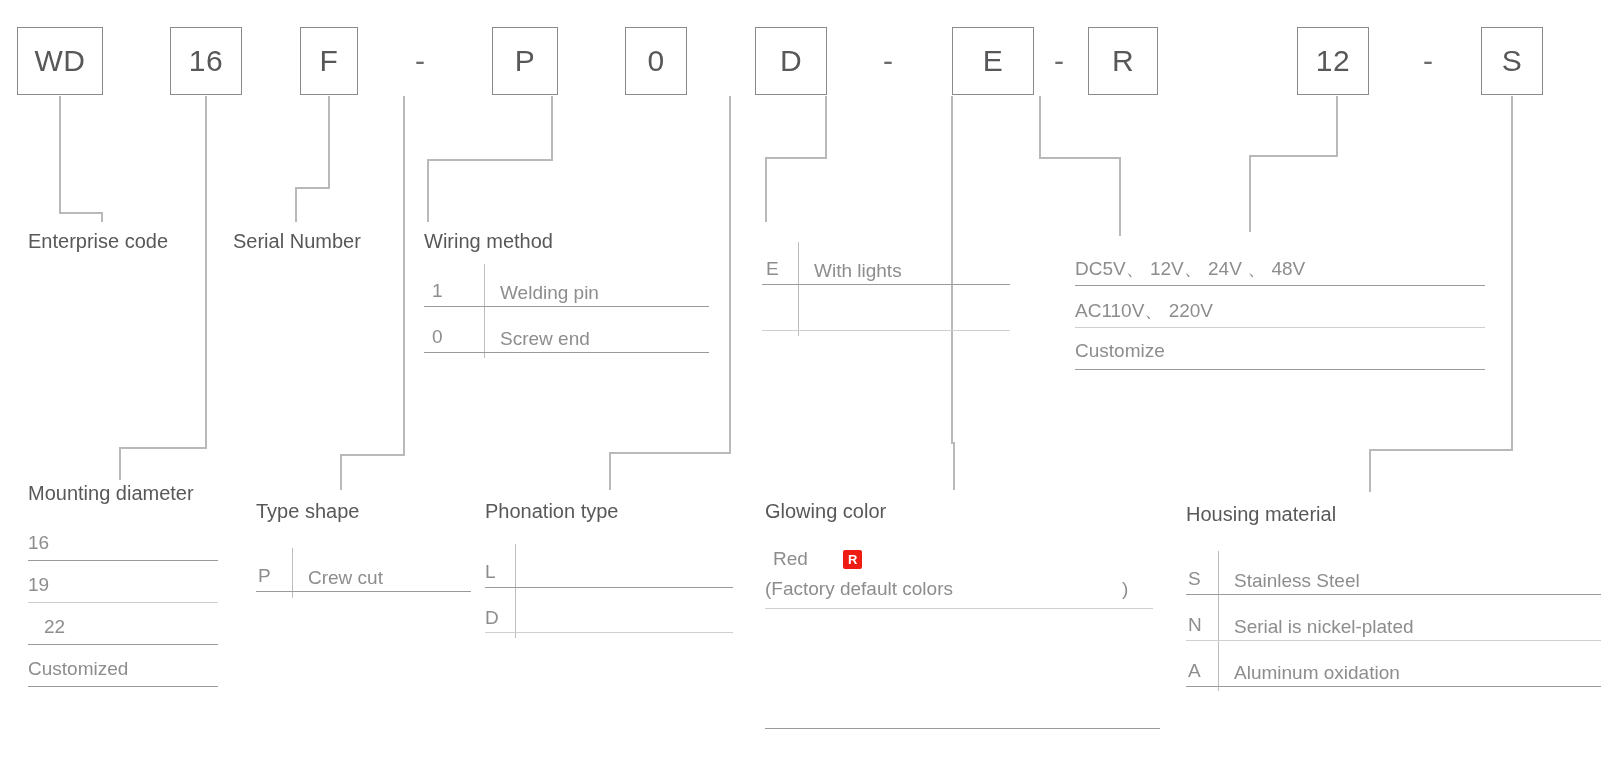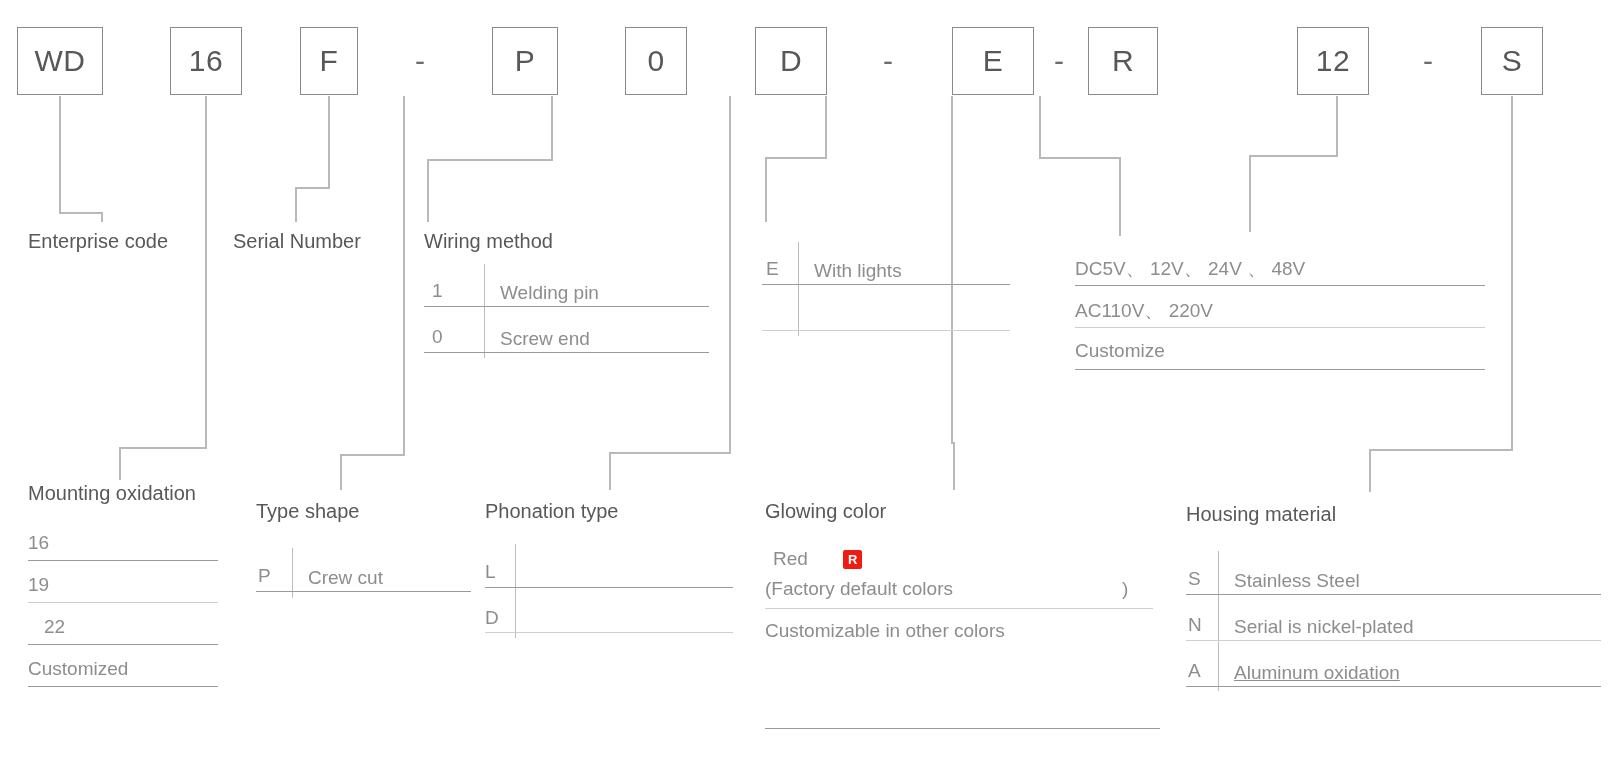--- a/index.html
+++ b/index.html
@@ -240,21 +240,21 @@
 
       <div class="prow" style="left:0; top:42px;">AC110V、 220V</div>
       <div class="hline light" style="left:0; top:71px; width:410px;"></div>
 
       <div class="prow" style="left:0; top:84px;">Customize</div>
       <div class="hline" style="left:0; top:113px; width:410px;"></div>
     </div>
   </div>
 
   <div class="section" style="left:28px; top:482px; width:190px;">
-    <div class="sec-title">Mounting oxidation</div>
+    <div class="sec-title">Mounting diameter</div>
 
     <div style="position:relative; width:190px; height:190px; margin-top:28px;">
       <div class="prow" style="left:0; top:0;">16</div>
       <div class="hline" style="left:0; top:28px; width:190px;"></div>
 
       <div class="prow" style="left:0; top:42px;">19</div>
       <div class="hline light" style="left:0; top:70px; width:190px;"></div>
 
       <div class="prow" style="left:16px; top:84px;">22</div>
       <div class="hline" style="left:0; top:112px; width:190px;"></div>
@@ -307,21 +307,20 @@
         <span>Red</span>
         <span class="badge-r" style="margin-left:30px;">R</span>
       </div>
 
       <div class="prow" style="left:0; top:30px;">
         <span>(Factory default colors</span>
       </div>
       <div class="paren-right" style="left:357px; top:30px;">)</div>
       <div class="hline light" style="left:0; top:60px; width:388px;"></div>
 
-      <div class="prow" style="left:0; top:72px;">Customizable in other colors</div>
 
       <div class="hline" style="left:0; top:180px; width:395px;"></div>
     </div>
   </div>
 
   <div class="section" style="left:1186px; top:503px; width:415px;">
     <div class="sec-title">Housing material</div>
 
     <div style="position:relative; width:415px; height:145px; margin-top:26px;">
       <div class="vline" style="left:32px; top:0; height:140px;"></div>
@@ -333,19 +332,19 @@
       <div class="hline" style="left:0; top:43px; width:415px;"></div>
 
       <div class="trow" style="position:absolute; left:0; top:46px; width:415px; height:42px;">
         <div class="tcode" style="width:32px; justify-content:flex-start; padding-left:2px;">N</div>
         <div class="tdesc" style="padding-left:16px;">Serial is nickel-plated</div>
       </div>
       <div class="hline light" style="left:0; top:89px; width:415px;"></div>
 
       <div class="trow" style="position:absolute; left:0; top:92px; width:415px; height:42px;">
         <div class="tcode" style="width:32px; justify-content:flex-start; padding-left:2px;">A</div>
-        <div class="tdesc" style="padding-left:16px;text-decoration:underline;">Aluminum oxidation</div>
+        <div class="tdesc" style="padding-left:16px;">Aluminum oxidation</div>
       </div>
       <div class="hline" style="left:0; top:135px; width:415px;"></div>
     </div>
   </div>
 
 </div>
 
 </body></html>

